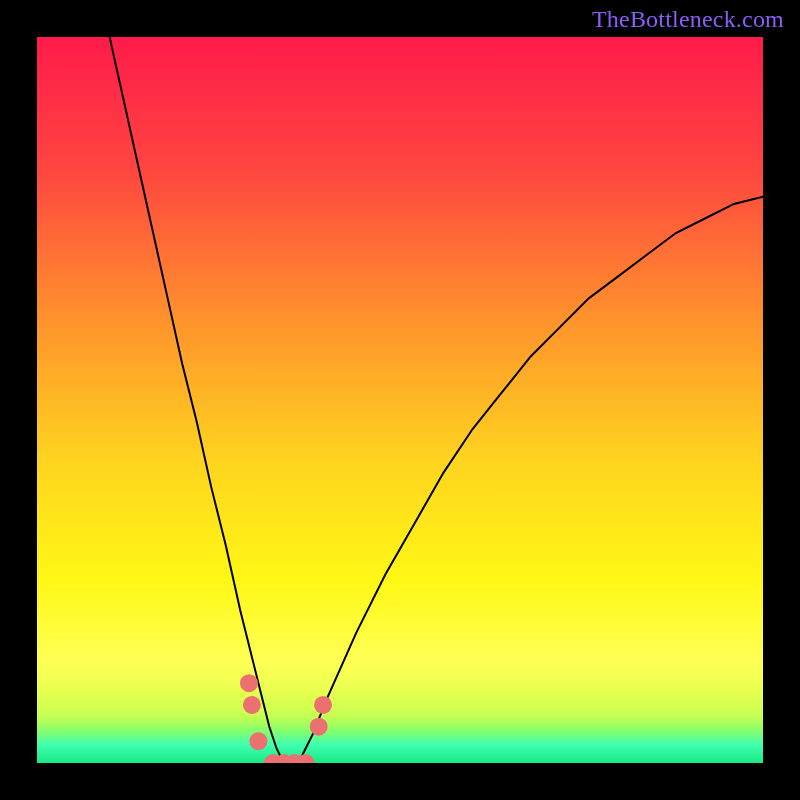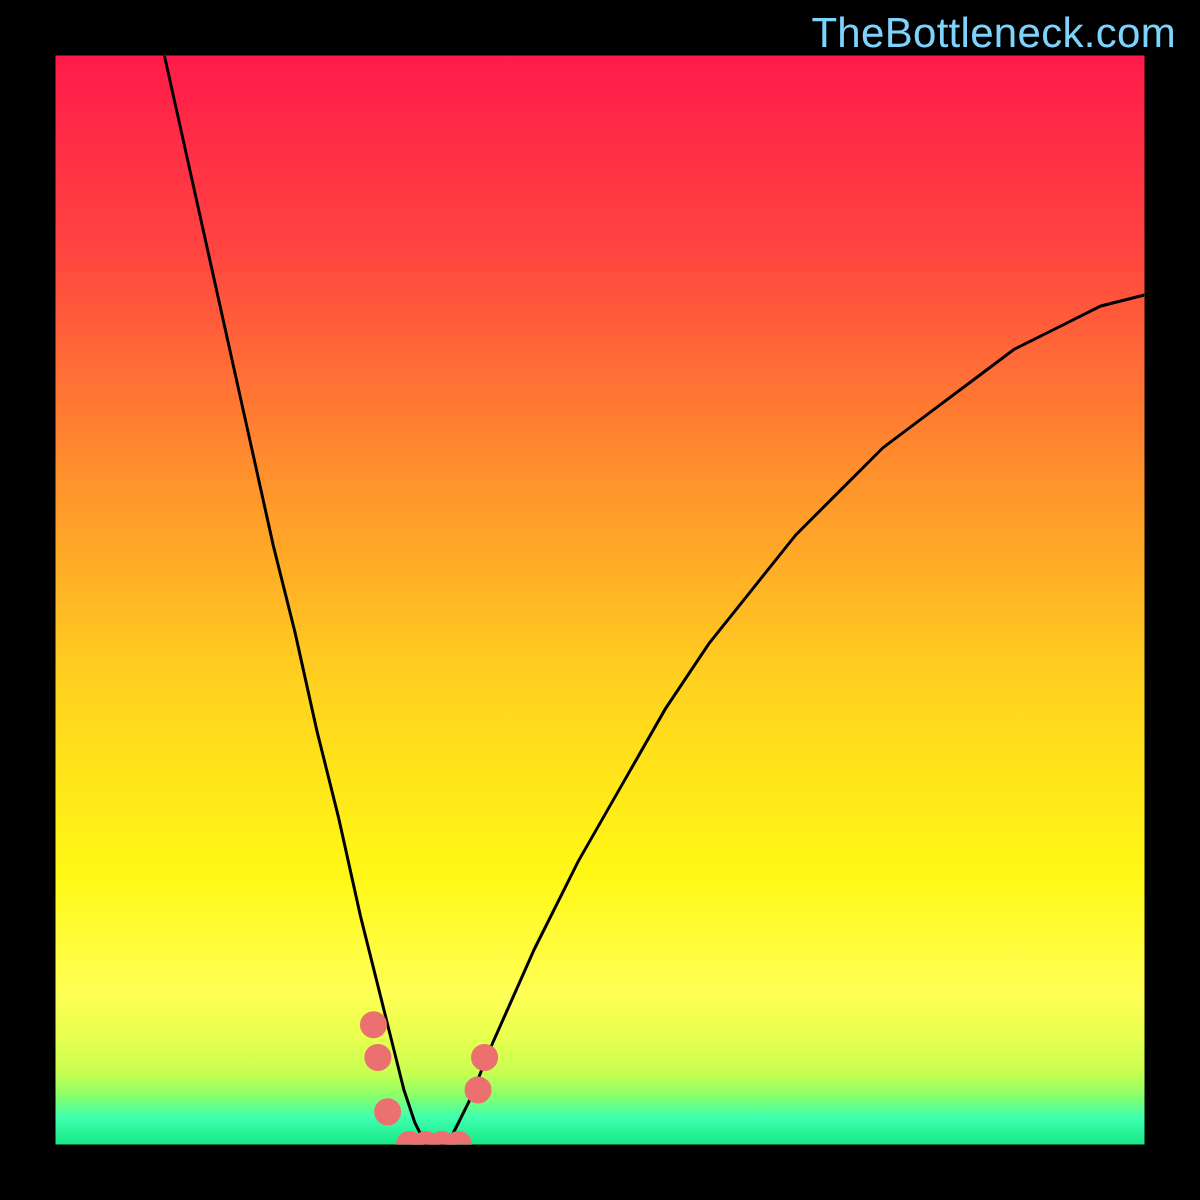--- a/index.html
+++ b/index.html
@@ -23,23 +23,23 @@
     left: 37px;
     top: 37px;
     width: 726px;
     height: 726px;
     
   }
   .watermark {
     position: absolute;
     top: 6px;
     right: 16px;
-    font-family: Liberation Sans, sans-serif;
-    font-size: 28px;
-    color: #7dd3fc;
+    font-family: Liberation Serif, serif;
+    font-size: 24px;
+    color: #8b5cf6;
     letter-spacing: 0.2px;
   }
   svg.curve {
     position: absolute;
     left: 0;
     top: 0;
     width: 726px;
     height: 726px;
   }
 </style>

